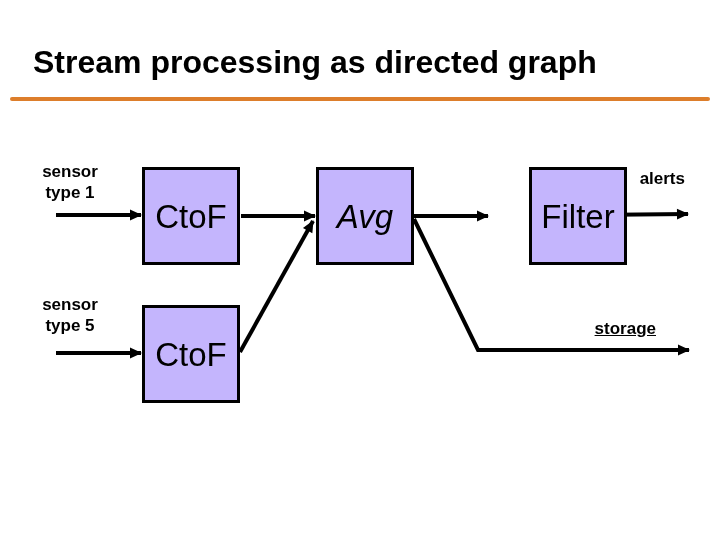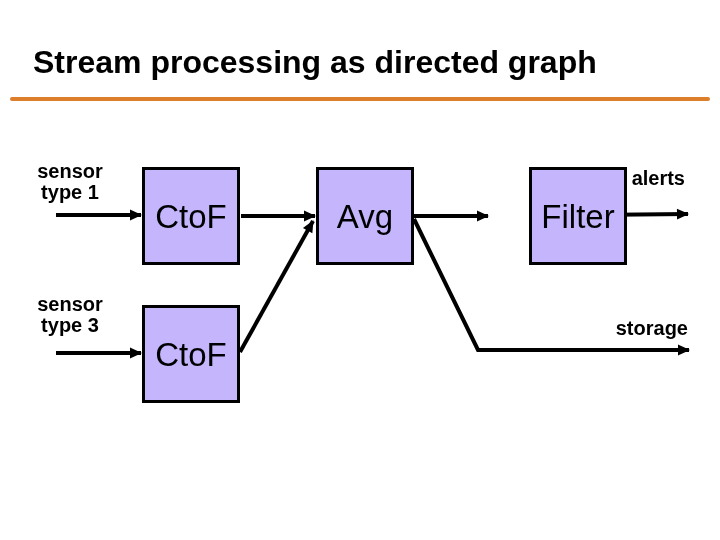--- a/index.html
+++ b/index.html
@@ -44,33 +44,33 @@
     background: #c4b5fd;
     border: 3px solid #000000;
     display: flex;
     align-items: center;
     justify-content: center;
     font-size: 33px;
     font-weight: 400;
     line-height: 1;
   }
   .node-ctof   { left: 142px; top: 167px; }
-  .node-avg    { left: 316px; top: 167px; }
+  .node-avg    { left: 316px; top: 167px; font-style: italic; }
   .node-filter { left: 489px; top: 167px; margin-left: 40px; }
   .node-ktof   { left: 142px; top: 305px; }
   .io-label {
     position: absolute;
-    font-size: 20px;
+    font-size: 17px;
     font-weight: bold;
     line-height: 21px;
   }
   .input-label-1 { left: 22px; top: 161px; width: 96px; text-align: center; }
   .input-label-2 { left: 22px; top: 294px; width: 96px; text-align: center; }
   .output-label-alerts  { left: 560px; top: 168px; width: 125px; text-align: right; }
-  .output-label-storage { left: 540px; top: 318px; width: 148px; text-align: right; }
+  .output-label-storage { left: 508px; top: 318px; width: 148px; text-align: right; text-decoration: underline; }
   .page-number {
     position: absolute;
     left: 686px;
     top: 514px;
     font-size: 16px;
     font-weight: bold;
     color: #E36C09;
     line-height: 1;
   }
 </style>
@@ -97,21 +97,21 @@
     <path d="M414 219 L478 350 H689" stroke="#000000" stroke-width="4" fill="none" marker-end="url(#ah)"></path>
   </svg>
 
   <div class="io-label input-label-1">
     <div>sensor</div>
     <div>type 1</div>
   </div>
 
   <div class="io-label input-label-2">
     <div>sensor</div>
-    <div>type 3</div>
+    <div>type 5</div>
   </div>
 
   <div class="node node-ctof">
     <span>CtoF</span>
   </div>
 
   <div class="node node-avg">
     <span>Avg</span>
   </div>
 

